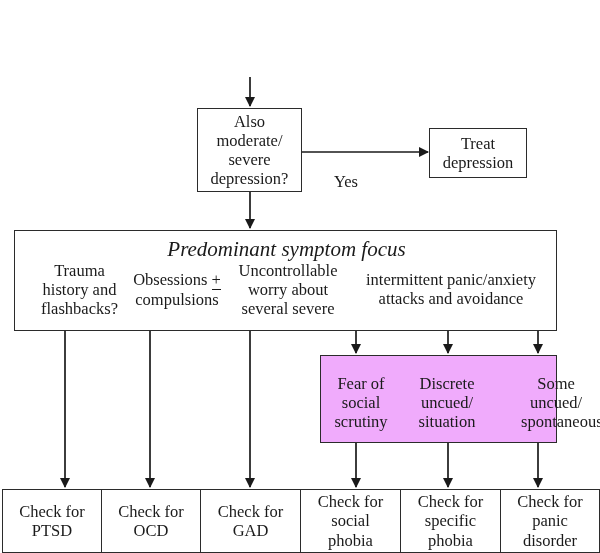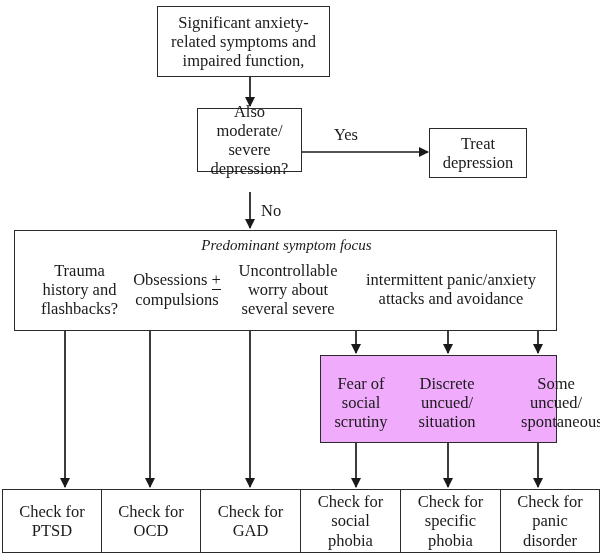--- a/index.html
+++ b/index.html
@@ -35,20 +35,21 @@
   .plain {
     position: absolute;
     text-align: center;
     line-height: 1.16;
     white-space: pre-line;
   }
   .label {
     position: absolute;
     line-height: 1;
     white-space: nowrap;
+    margin-top: 47px;
   }
   .italic { font-style: italic; }
   svg.lines {
     position: absolute;
     left: 0;
     top: 0;
     width: 600px;
     height: 553px;
     pointer-events: none;
   }
@@ -87,45 +88,40 @@
       <line x1="356" y1="331" x2="356" y2="353" marker-end="url(#arrow)"></line>
       <line x1="448" y1="331" x2="448" y2="353" marker-end="url(#arrow)"></line>
       <line x1="538" y1="331" x2="538" y2="353" marker-end="url(#arrow)"></line>
 
       <line x1="356" y1="443" x2="356" y2="487" marker-end="url(#arrow)"></line>
       <line x1="448" y1="443" x2="448" y2="487" marker-end="url(#arrow)"></line>
       <line x1="538" y1="443" x2="538" y2="487" marker-end="url(#arrow)"></line>
     </g>
   </svg>
 
-  <div class="box" style="left:157px; top:6px; width:173px; height:71px; font-size:16.5px;">
-    <span class="txt">Significant anxiety-
-related symptoms and
-impaired function,</span>
-  </div>
 
-  <div class="box" style="left:197px; top:108px; width:105px; height:64px; font-size:16.5px;">
+  <div class="box" style="left:197px; top:108px; width:105px; height:84px; font-size:16.5px;">
     <span class="txt">Also
 moderate/
 severe
 depression?</span>
   </div>
 
   <div class="label" style="left:334px; top:127px; font-size:16.5px;">Yes</div>
 
   <div class="box" style="left:429px; top:128px; width:98px; height:50px; font-size:16.5px;">
     <span class="txt">Treat
 depression</span>
   </div>
 
   <div class="label" style="left:261px; top:203px; font-size:16.5px;">No</div>
 
   <div style="position:absolute; left:14px; top:230px; width:543px; height:101px;
               box-sizing:border-box; border:1.6px solid #2b2b2b; background:#ffffff;">
-    <div class="plain italic" style="left:0; top:6px; width:543px; font-size:15px;">Predominant symptom focus</div>
+    <div class="plain italic" style="left:0; top:6px; width:543px; font-size:21px;">Predominant symptom focus</div>
 
     <div class="plain" style="left:12px; top:30px; width:105px; font-size:16.5px;">Trauma
 history and
 flashbacks?</div>
 
     <div class="plain" style="left:102px; top:39px; width:120px; font-size:16.5px;"><span>Obsessions </span><span class="pm">+</span><br><span>compulsions</span></div>
 
     <div class="plain" style="left:208px; top:30px; width:130px; font-size:16.5px;">Uncontrollable
 worry about
 several severe</div>

